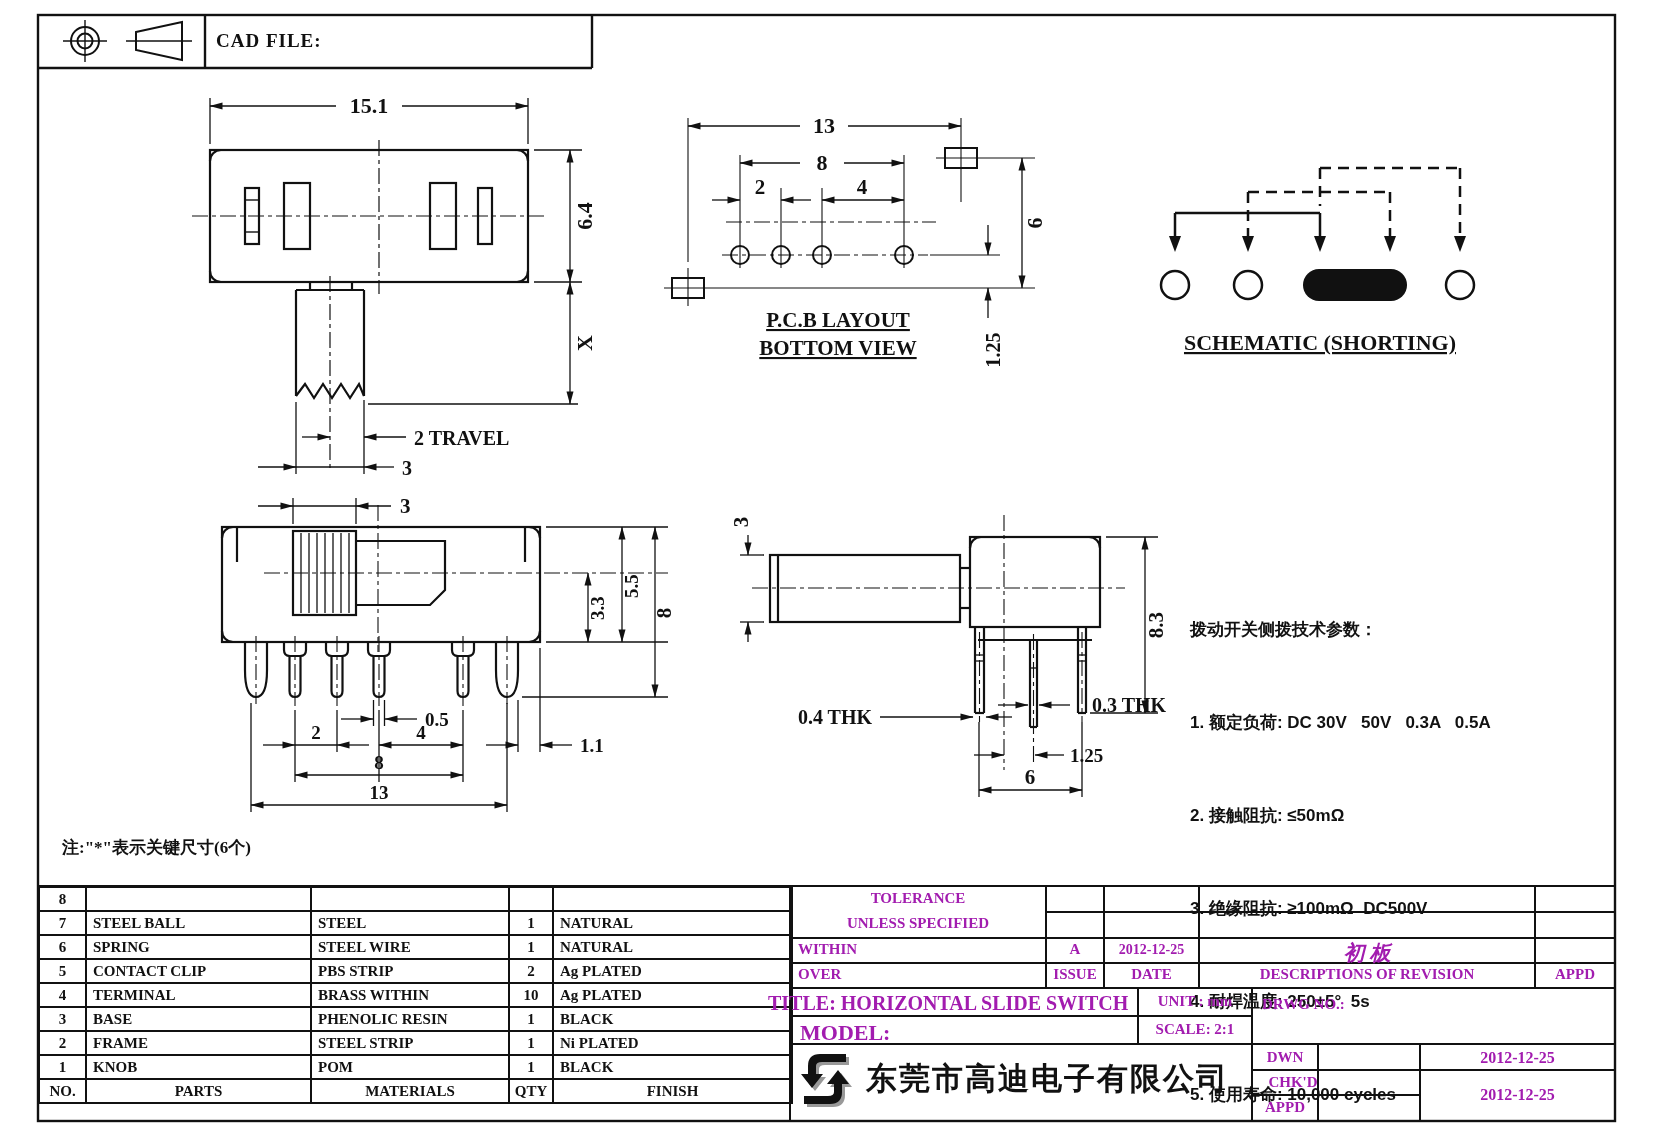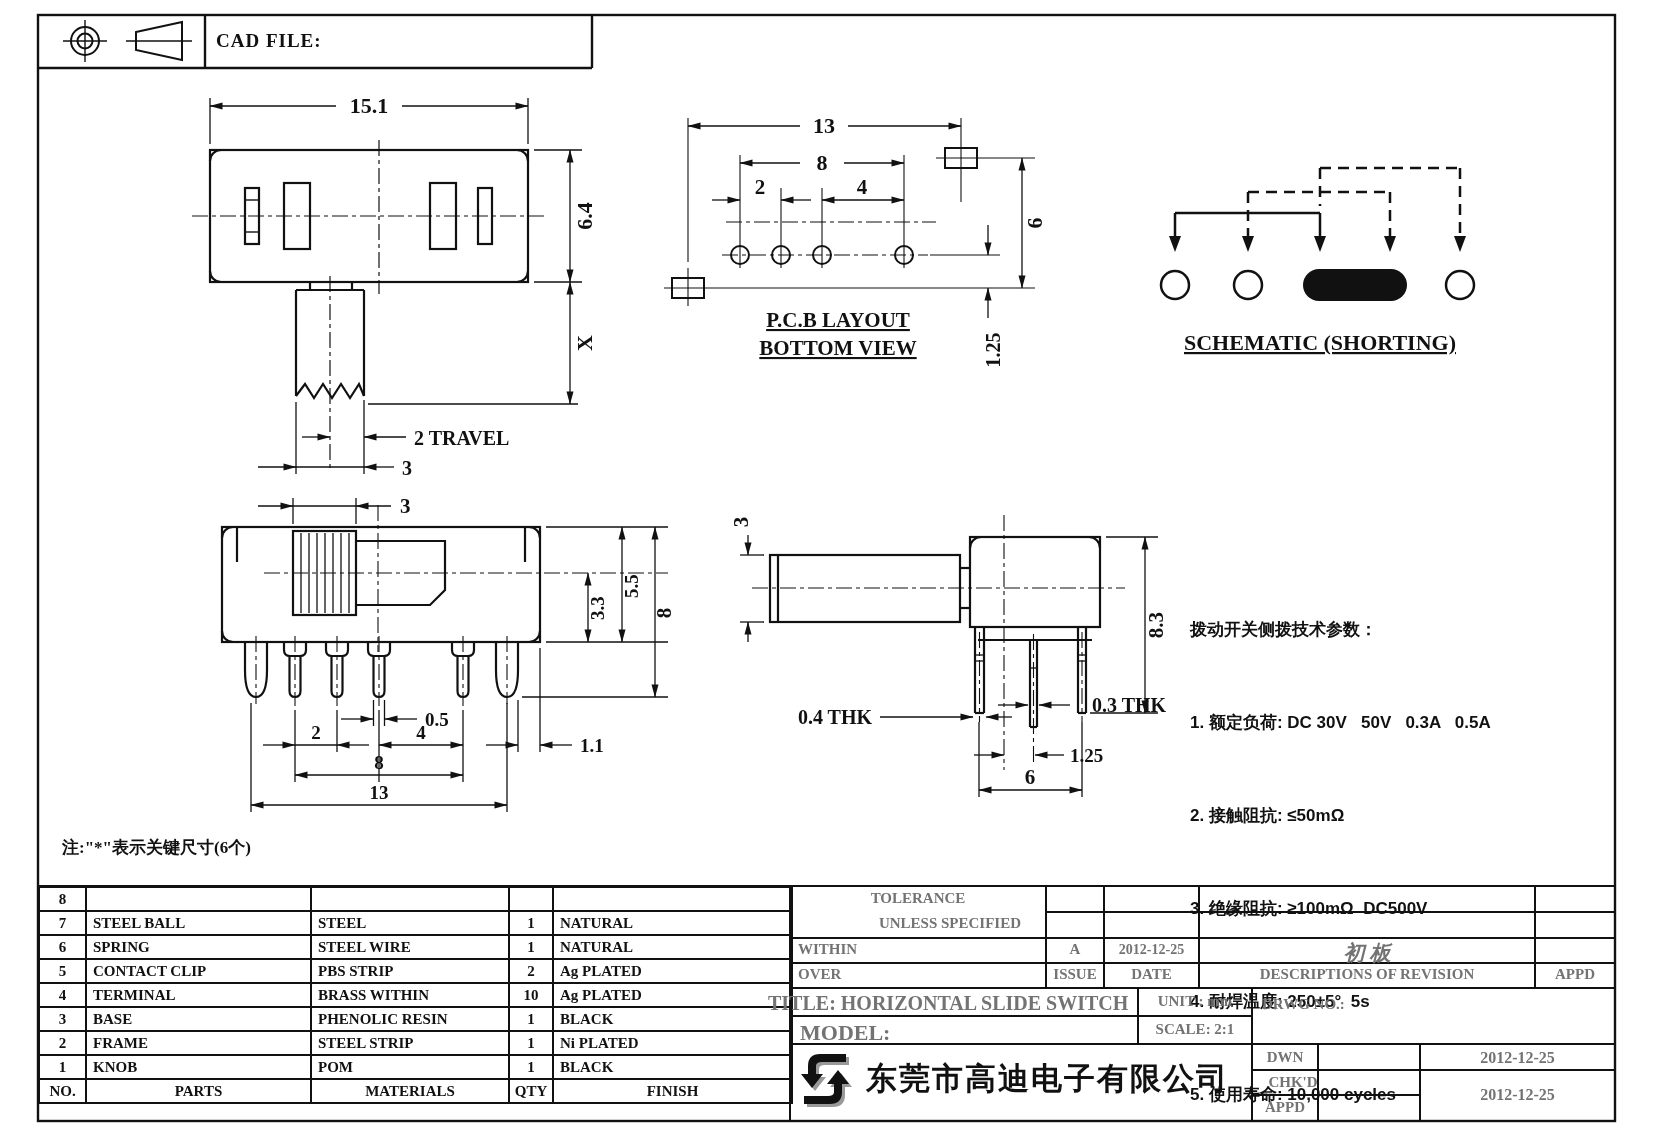--- a/index.html
+++ b/index.html
@@ -1,20 +1,20 @@
 <!DOCTYPE html>
 <html><head>
 <meta charset="utf-8">
 <style>
   html,body{margin:0;padding:0;background:#e8e8e8;}
   #sheet{position:relative;width:1653px;height:1139px;background:#ffffff;overflow:hidden;
          font-family:"Liberation Serif",serif;color:#111;}
   #linework{position:absolute;left:0;top:0;}
   svg text{font-family:"Liberation Serif",serif;font-weight:bold;fill:#111;}
-  .tb{position:absolute;font:bold 15px "Liberation Serif",serif;color:#737373;white-space:nowrap;}
+  .tb{position:absolute;font:bold 15px "Liberation Serif",serif;color:#a21caf;white-space:nowrap;}
   .tb.center{text-align:center;}
   .specs{position:absolute;left:1190px;top:552px;width:440px;font:bold 17px "Liberation Sans",sans-serif;
          color:#111;line-height:31px;white-space:pre;}
   .note{position:absolute;left:62px;top:836px;font:bold 17px "Liberation Serif",serif;color:#111;}
   table.parts{position:absolute;left:38px;top:886px;width:753px;border-collapse:collapse;table-layout:fixed;}
   table.parts td{border:2px solid #111;height:22px;font:bold 15px "Liberation Serif",serif;color:#111;
       padding:0 0 0 6px;overflow:hidden;white-space:nowrap;}
   table.parts td.c{text-align:center;padding:0;}
   .hdrtxt{position:absolute;left:216px;top:30px;font:bold 19px "Liberation Serif",serif;letter-spacing:1px;}
   .company{position:absolute;left:866px;top:1058px;font:bold 31px "Liberation Sans",sans-serif;letter-spacing:2px;}
@@ -446,21 +446,21 @@
     <td class="c">NO.</td>
     <td class="c">PARTS</td>
     <td class="c">MATERIALS</td>
     <td class="c">QTY</td>
     <td class="c">FINISH</td>
   </tr>
 </tbody>
     </table>
 
 <div class="tb center" style="left:790px;top:890px;width:256px;">TOLERANCE</div>
-<div class="tb center" style="left:790px;top:915px;width:256px;margin-left:32px;">UNLESS   SPECIFIED</div>
+<div class="tb center" style="left:790px;top:915px;width:256px;">UNLESS   SPECIFIED</div>
 <div class="tb" style="left:798px;top:941px;">WITHIN</div>
 <div class="tb" style="left:798px;top:966px;">OVER</div>
 <div class="tb center" style="left:1046px;top:941px;width:58px;">A</div>
 <div class="tb center" style="left:1104px;top:942px;width:95px;font-size:14px;">2012-12-25</div>
 <div class="tb center" style="left:1199px;top:939px;width:336px;font-size:21px;font-style:italic;">初 板</div>
 <div class="tb center" style="left:1046px;top:966px;width:58px;">ISSUE</div>
 <div class="tb center" style="left:1104px;top:966px;width:95px;">DATE</div>
 <div class="tb center" style="left:1199px;top:966px;width:336px;">DESCRIPTIONS OF REVISION</div>
 <div class="tb center" style="left:1535px;top:966px;width:80px;">APPD</div>
 <div class="tb" style="left:768px;top:992px;font-size:20px;">TITLE: HORIZONTAL SLIDE SWITCH</div>

